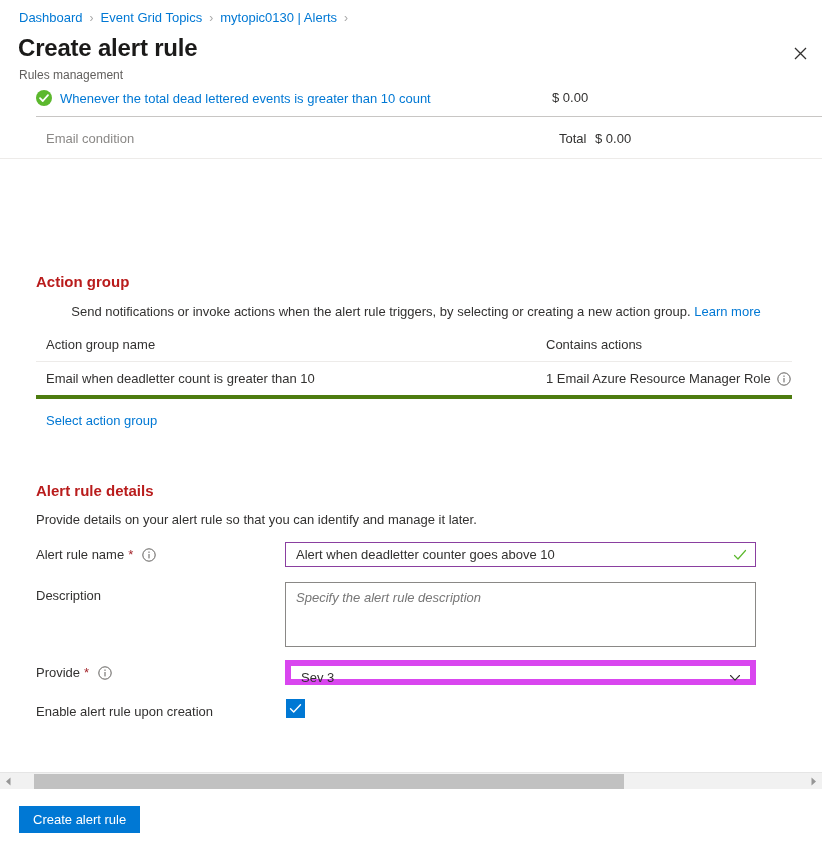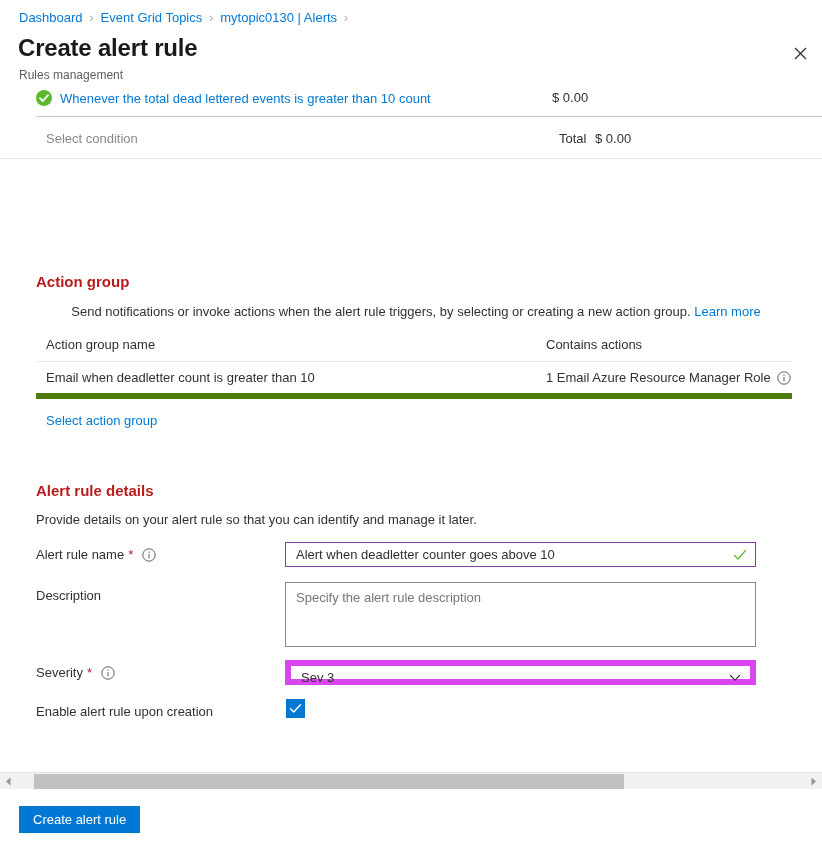--- a/index.html
+++ b/index.html
@@ -104,21 +104,21 @@
   .inline-link { color: #0078d4; cursor: pointer; }
 
   
   .ag-table { position: absolute; left: 36px; top: 336px; width: 756px; }
   .ag-head {
     display: flex; height: 26px; align-items: flex-start;
     border-bottom: 1px solid #edebe9;
   }
   .ag-row {
     display: flex; height: 37px; align-items: center;
-    border-bottom: 6px solid #4d7c0f;
+    border-bottom: 4px solid #4d7c0f;
   }
   .ag-c1 { width: 510px; padding-left: 10px; font-size: 13px; color: #323130; }
   .ag-c2 { flex: 1; font-size: 13px; color: #323130; display:flex; align-items:center; }
   .ag-head .ag-c1, .ag-head .ag-c2 { line-height: 18px; }
   .info-circle {
     display: inline-block; width: 14px; height: 14px; margin-left: 6px;
     flex: 0 0 14px;
   }
   .ag-link {
     position: absolute; left: 46px; top: 412px;
@@ -229,21 +229,21 @@
       <circle cx="8" cy="8" r="8" fill="#5cb82e"></circle>
       <path d="M4 8.2 L6.8 11 L12 5.2" stroke="#ffffff" stroke-width="1.8" fill="none" stroke-linecap="round" stroke-linejoin="round"></path>
     </svg>
     <span class="cond-text">Whenever the total dead lettered events is greater than 10 count</span>
     <span class="cond-price">$ 0.00</span>
   </div>
 
   <div class="cond-divider"></div>
 
   <div class="total-row">
-    <span class="sel-cond">Select condition</span>
+    <span class="sel-cond">Email condition</span>
     <span class="total-label">Total</span>
     <span class="total-value">$ 0.00</span>
   </div>
 
   <div class="bottom-divider"></div>
 
 
   <div class="section-head" style="left:36px; top:272px;">Action group</div>
   <div class="section-desc" style="left:36px; top:303px; width:760px;text-align:center;">
     <span>Send notifications or invoke actions when the alert rule triggers, by selecting or creating a new action group.</span>
@@ -283,24 +283,24 @@
     </svg>
   </div>
   <input class="txt-input valid" style="left: 285px; top: 542px; width: 471px; height: 25px;" value="Alert when deadletter counter goes above 10">
   <svg class="valid-check" style="left:733px; top:548px;" viewBox="0 0 14 14">
     <path d="M1.5 7.5 L5 11 L12.5 2.5" stroke="#5cb82e" stroke-width="1.2" fill="none" stroke-linecap="round" stroke-linejoin="round"></path>
   </svg>
 
   <div class="form-label" style="left:36px; top:587px;">
     <span>Description</span>
   </div>
-  <textarea class="txt-area" style="left: 285px; top: 582px; width: 471px; height: 65px;" placeholder="Specify the alert rule description"></textarea>
+  <textarea class="txt-area" style="left: 285px; top: 582px; width: 471px; height: 65px; font-style: italic;" placeholder="Specify the alert rule description"></textarea>
 
   <div class="form-label" style="left:36px; top:664px;">
-    <span>Severity</span>
+    <span>Provide</span>
     <span class="req-star">*</span>
     <svg class="label-info" viewBox="0 0 14 14">
       <circle cx="7" cy="7" r="6.2" fill="none" stroke="#605e5c" stroke-width="1"></circle>
       <rect x="6.5" y="6" width="1" height="4.4" fill="#605e5c"></rect>
       <rect x="6.5" y="3.5" width="1" height="1.4" fill="#605e5c"></rect>
     </svg>
   </div>
   <div class="sel-wrap">
     <span class="sel-value">Sev 3</span>
     <svg class="sel-chev" viewBox="0 0 12 12">

